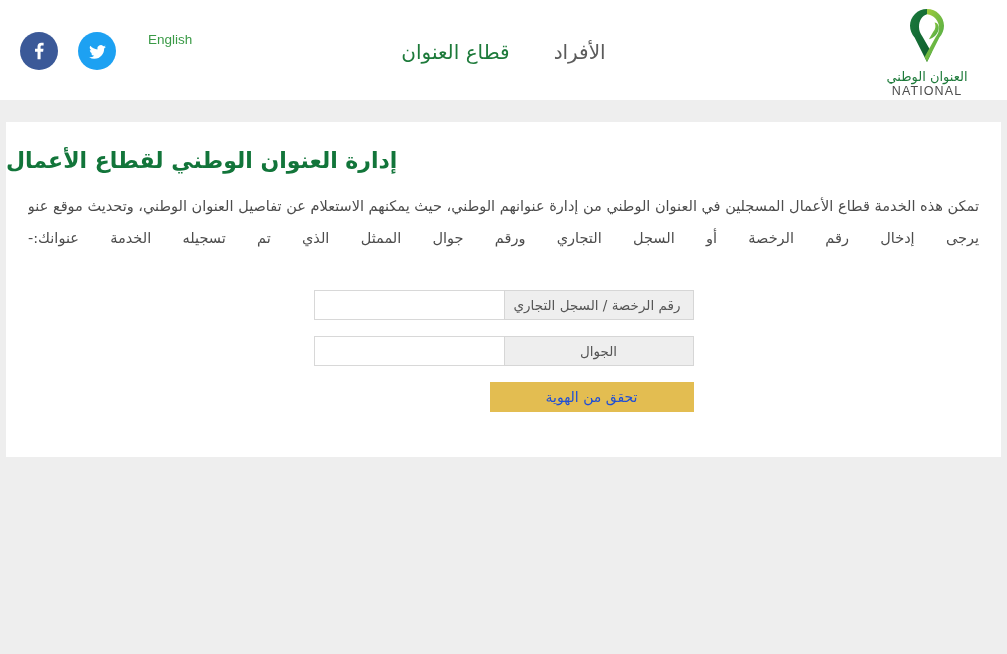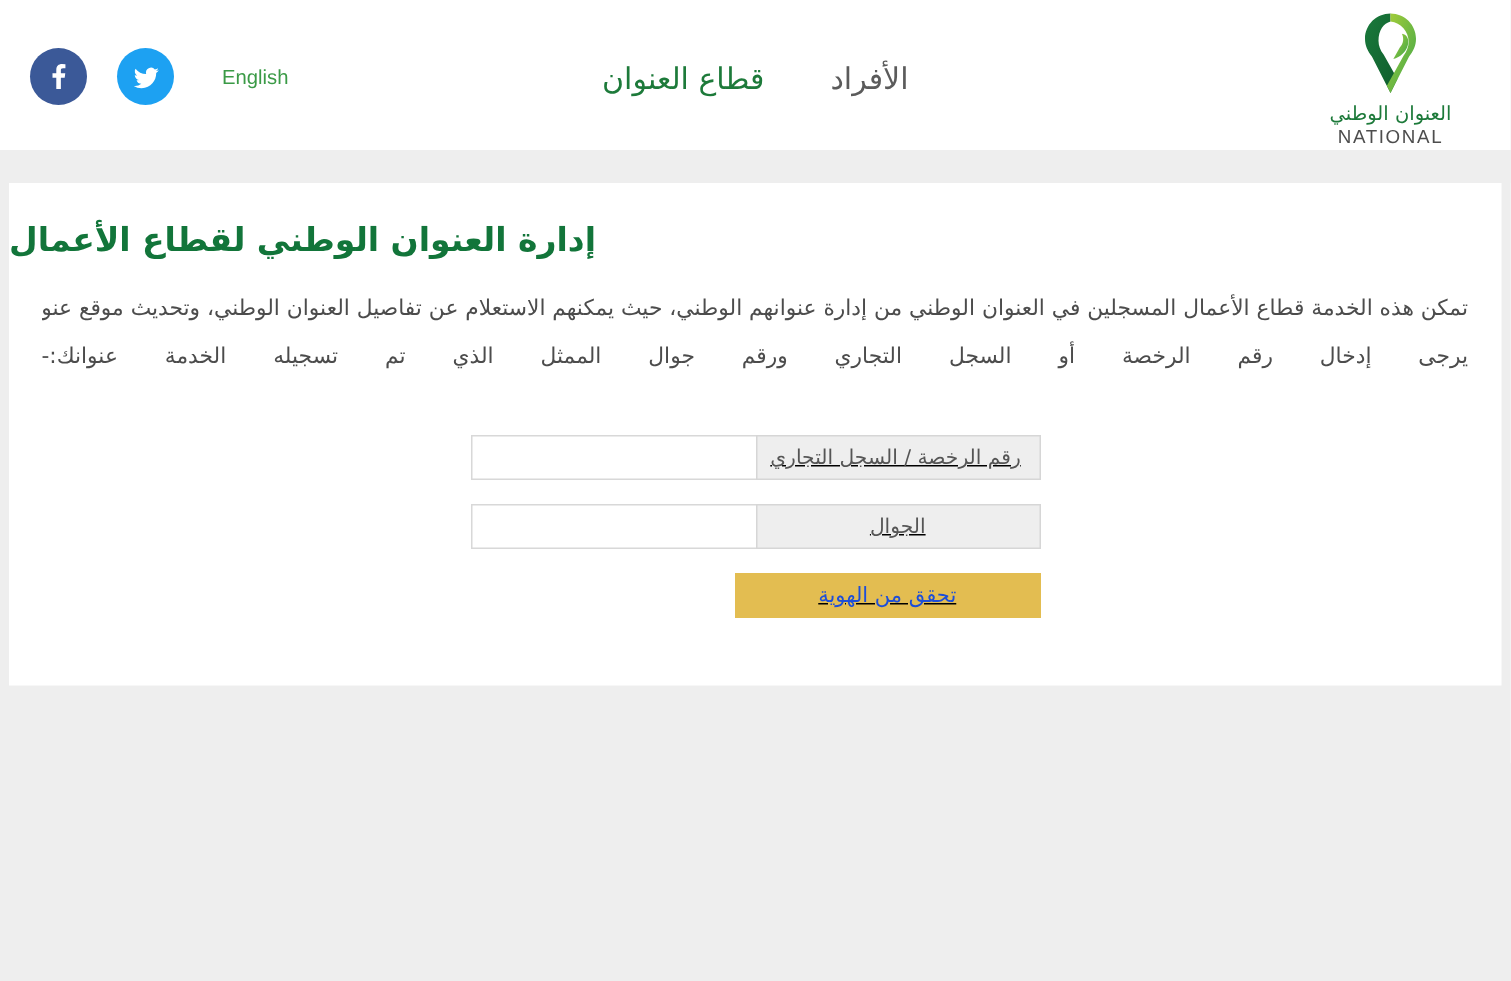--- a/index.html
+++ b/index.html
@@ -16,21 +16,21 @@
     position: absolute;
     top: 0; left: 0;
     width: 1007px; height: 100px;
     background: #ffffff;
   }
 
   .social-area {
     position: absolute;
     top: 32px; left: 20px;
     display: flex;
-    align-items: center;
+    align-items: flex-start;
     gap: 20px;
     direction: ltr;
   }
   .social-icon {
     width: 38px; height: 38px;
     border-radius: 50%;
     display: flex;
     align-items: center;
     justify-content: center;
     cursor: pointer;
@@ -127,21 +127,21 @@
   .intro-line { display: block; }
 
   
   .form-area {
     margin-top: 36px;
     padding-right: 0;
     display: flex;
     flex-direction: column;
     align-items: center;
   }
-  .form-block { width: 380px; text-decoration: underline; }
+  .form-block { width: 380px; }
 
   .field-row {
     display: flex;
     direction: rtl;
     margin-bottom: 16px;
     height: 30px;
   }
   .field-label {
     background: #eeeeee;
     border: 1px solid #d6d6d6;

